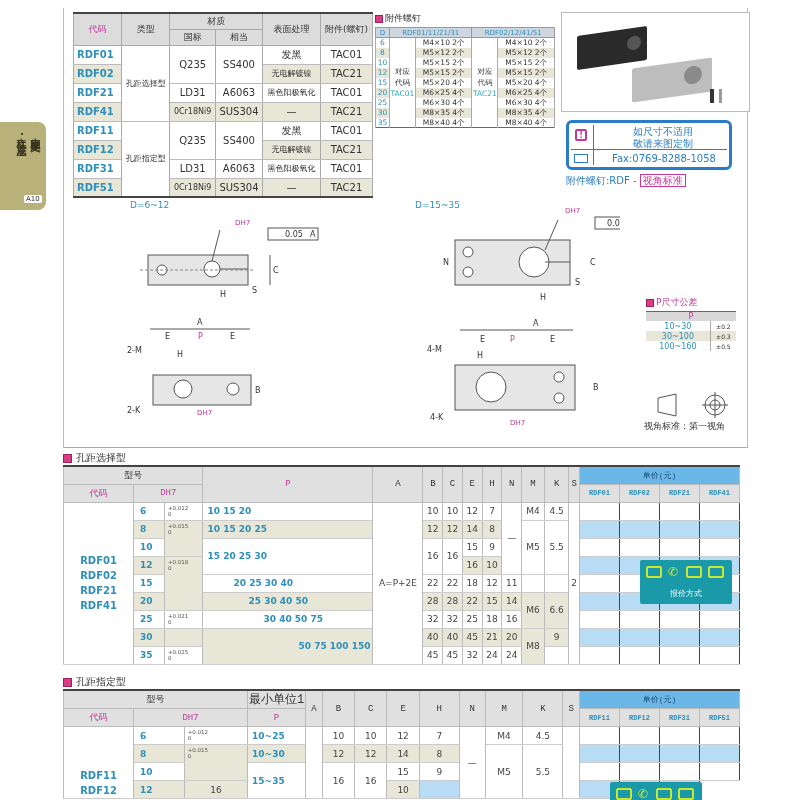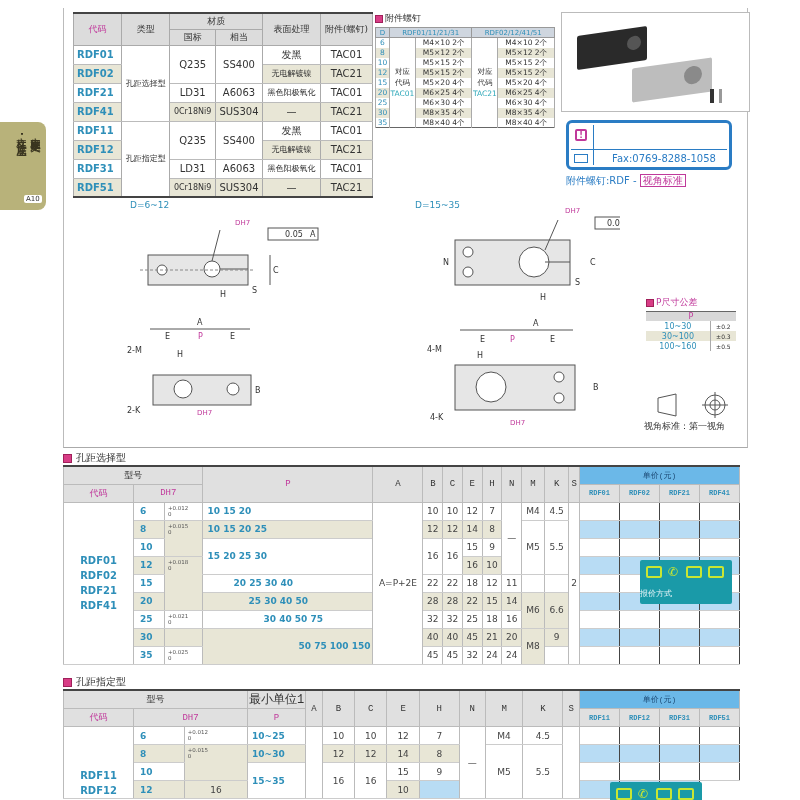--- a/index.html
+++ b/index.html
@@ -77,21 +77,21 @@
   .spec tr.alt td { background: #e8e6d6; }
   .spec tr.alt td.pr { background: #b8dcf4; }
   .spec td.pr { border-left: 1px solid #444; border-right: 1px solid #444; background: #fff; width: 40px; }
   .spec td.w { background: #fff !important; }
   .spec td.a { background: #fff !important; }
 
   .quote { position: absolute; width: 92px; height: 44px; background: #1a9aa8; border-radius: 2px; }
   .quote .icons { position: absolute; left: 6px; top: 6px; display: flex; gap: 6px; }
   .quote .ic { width: 16px; height: 12px; border: 2px solid #c8e632; border-radius: 2px; }
   .quote .ic.phone { border: none; color: #c8e632; font-size: 12px; line-height: 12px; width: 12px; }
-  .quote .lbl { position: absolute; left: 0; top: 28px; width: 92px; text-align: left; color: #e8f6f8; font-size: 8px; }
+  .quote .lbl { position: absolute; left: 0; top: 28px; width: 92px; text-align: center; color: #e8f6f8; font-size: 8px; }
 </style>
 </head>
 <body>
 
 <div class="frame"></div>
 
 <div class="sidetab">
   <div class="t1">支柱固定夹</div>
   <div class="t2">支柱·底座</div>
   <div class="badge">A10</div>
@@ -246,20 +246,24 @@
       <div class="h"></div>
     </div>
   <div class="bolt"></div>
   <div class="bolt2"></div>
 </div>
 
 <div class="notice">
   <div class="warn">!</div>
   <div class="div-v"></div>
   <div class="div-h"></div>
+  <div class="l1">
+      <div>如尺寸不适用</div>
+      <div>敬请来图定制</div>
+    </div>
   <div class="faxicon"></div>
   <div class="fax">Fax:0769-8288-1058</div>
 </div>
 <div class="order">
   <span>附件螺钉:RDF -</span>
   <span class="box">视角标准</span>
 </div>
 
 <div class="drawlabel" style="left:130px;top:200px">D=6~12</div>
 <div class="drawlabel" style="left:415px;top:200px">D=15~35</div>

